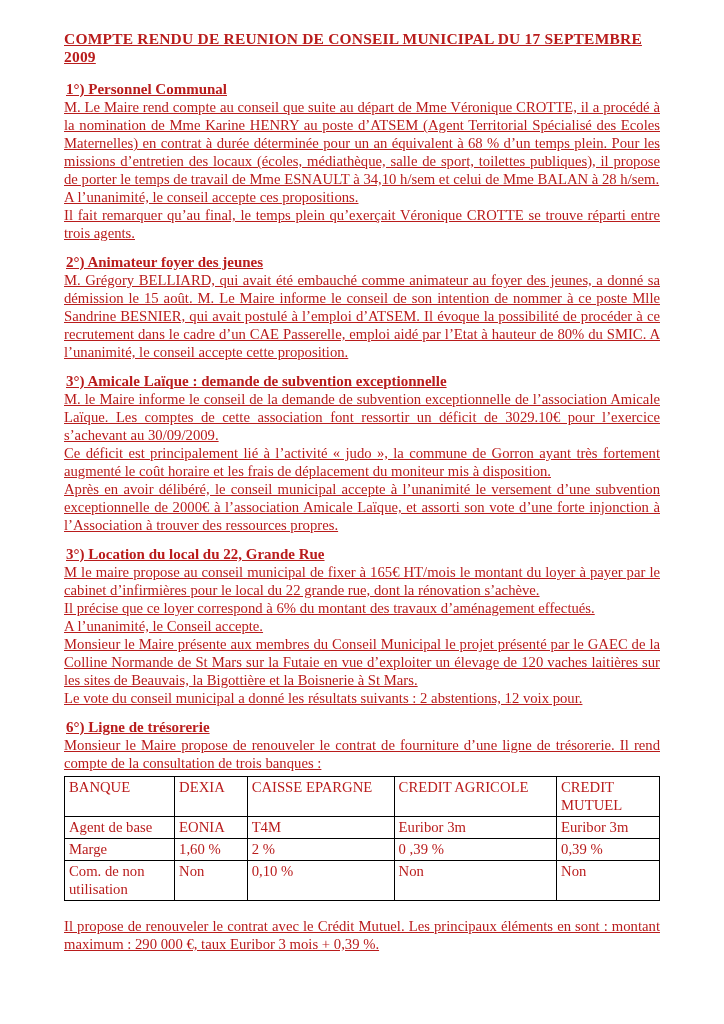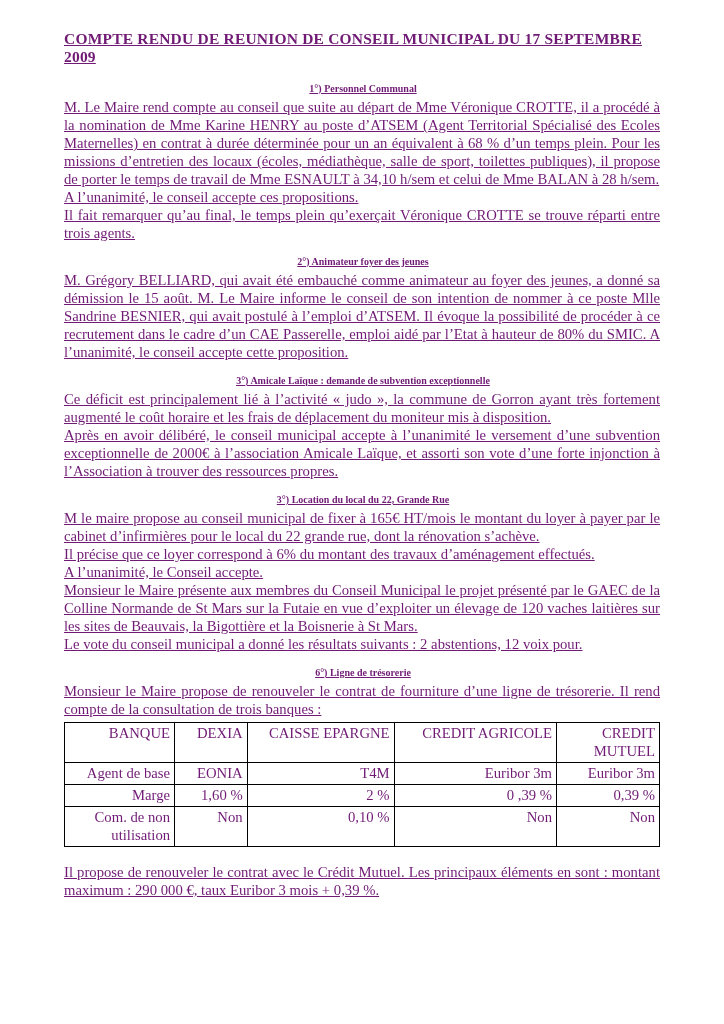--- a/index.html
+++ b/index.html
@@ -5,60 +5,59 @@
   html, body {
     margin: 0;
     padding: 0;
     background: #ffffff;
   }
   .page {
     width: 724px;
     height: 1024px;
     box-sizing: border-box;
     background: #ffffff;
-    color: #701a75;
+    color: #b91c1c;
     padding: 30px 64px 20px 64px;
     font-family: "Liberation Serif", "DejaVu Serif", serif;
     font-size: 14.7px;
     line-height: 18px;
     overflow: hidden;
   }
   h1.title {
     font-size: 15.5px;
     font-weight: bold;
     text-decoration: underline;
     margin: 0 0 14px 0;
     letter-spacing: 0.2px;
   }
   section { margin: 0; }
   h2.section-heading {
-    font-size: 10px;
+    font-size: 15px;
     font-weight: bold;
     text-decoration: underline;
     margin: 11px 0 0 2px;
-    text-align: center;
   }
   p.para {
     margin: 0;
     text-align: justify;
     text-decoration: underline;
   }
   table.banks-table {
     width: 100%;
     border-collapse: collapse;
     margin-top: 4px;
     table-layout: fixed;
   }
   table.banks-table td {
     border: 1px solid #000000;
     padding: 1px 4px 2px 4px;
     font-size: 14.7px;
     line-height: 18px;
     vertical-align: top;
-    text-align: right;
+    text-align: left;
   }
   td.cell-justify { text-align: justify; }
   .closing { margin-top: 16px; }
 </style>
 </head>
 <body>
 
 <div class="page">
 
   <h1 class="title">COMPTE RENDU DE REUNION DE CONSEIL MUNICIPAL DU 17 SEPTEMBRE 2009</h1>
@@ -70,20 +69,21 @@
     <p class="para">Il fait remarquer qu’au final, le temps plein qu’exerçait Véronique CROTTE se trouve réparti entre trois agents.</p>
   </section>
 
   <section>
     <h2 class="section-heading">2°) Animateur foyer des jeunes</h2>
     <p class="para">M. Grégory BELLIARD, qui avait été embauché comme animateur au foyer des jeunes, a donné sa démission le 15 août. M. Le Maire informe le conseil de son intention de nommer à ce poste  Mlle Sandrine BESNIER, qui avait postulé à l’emploi d’ATSEM. Il évoque la possibilité de procéder à ce recrutement dans le cadre d’un CAE Passerelle, emploi aidé par l’Etat à hauteur de 80% du SMIC. A l’unanimité, le conseil accepte cette proposition.</p>
   </section>
 
   <section>
     <h2 class="section-heading">3°) Amicale Laïque : demande de subvention exceptionnelle</h2>
+    <p class="para">M. le Maire informe le conseil de la demande de subvention exceptionnelle de l’association Amicale Laïque. Les comptes de cette association font ressortir un déficit de 3029.10€ pour l’exercice s’achevant au 30/09/2009.</p>
     <p class="para">Ce déficit est principalement lié à l’activité « judo », la commune de Gorron ayant très fortement augmenté le coût horaire et les frais de déplacement du moniteur mis à disposition.</p>
     <p class="para">Après en avoir délibéré, le conseil municipal accepte à l’unanimité le versement d’une subvention exceptionnelle de 2000€ à l’association Amicale Laïque, et assorti son vote d’une forte injonction à l’Association à trouver des ressources propres.</p>
   </section>
 
   <section>
     <h2 class="section-heading">3°) Location du local du 22, Grande Rue</h2>
     <p class="para">M le maire propose au conseil municipal de fixer à 165€ HT/mois le montant du loyer à payer par le cabinet d’infirmières pour le local du 22 grande rue, dont la rénovation s’achève.</p>
     <p class="para">Il précise que ce loyer correspond à 6% du montant des travaux d’aménagement effectués.</p>
     <p class="para">A l’unanimité, le Conseil accepte.</p>
   </section>

